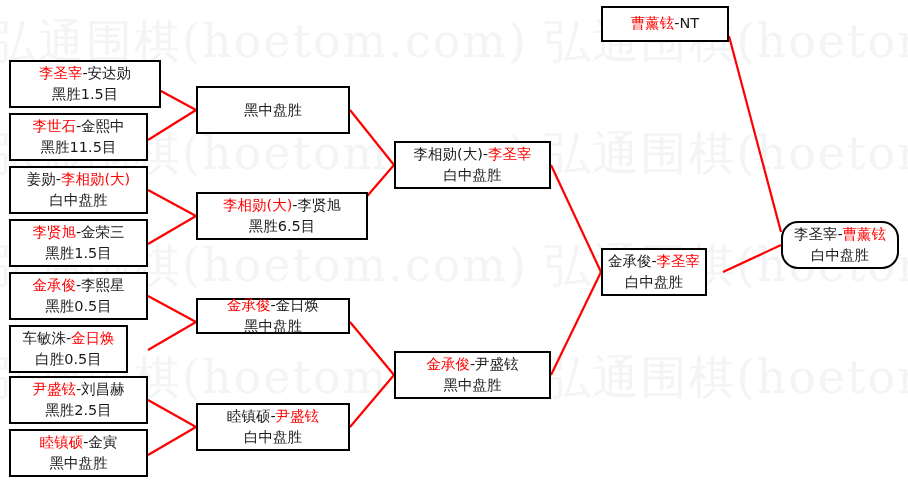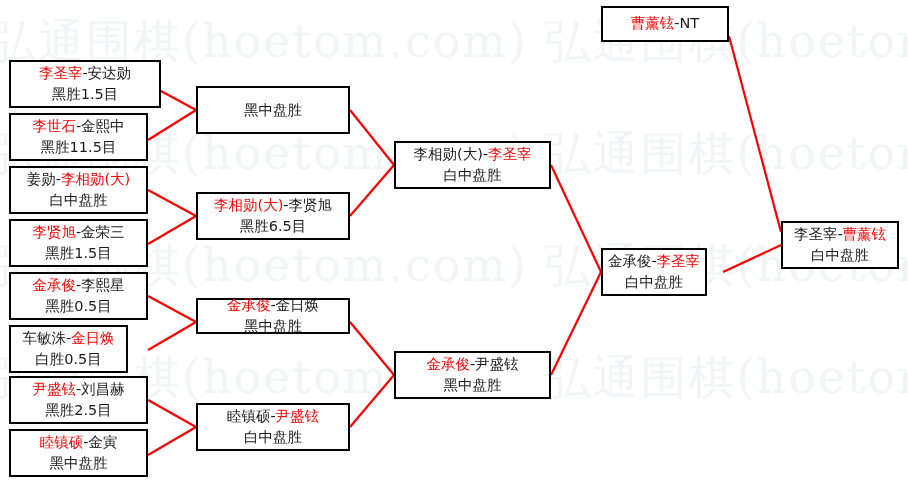--- a/index.html
+++ b/index.html
@@ -147,21 +147,21 @@
     <div class="result">黑胜2.5目</div>
   </div>
   <div class="node" style="left:9px;top:429px;width:139px;height:48px;">
     <div class="match"><span class="win">睦镇硕</span><span class="sep">-</span><span class="lose">金寅</span></div>
     <div class="result">黑中盘胜</div>
   </div>
 
   <div class="node" style="left:196px;top:86px;width:154px;height:48px;">
     <div class="result">黑中盘胜</div>
   </div>
-  <div class="node" style="left:196px;top:192px;width:154px;height:48px;">
+  <div class="node" style="left:196px;top:192px;width:172px;height:48px;">
     <div class="match"><span class="win">李相勋(大)</span><span class="sep">-</span><span class="lose">李贤旭</span></div>
     <div class="result">黑胜6.5目</div>
   </div>
   <div class="node" style="left:196px;top:298px;width:154px;height:33px;">
     <div class="match"><span class="win">金承俊</span><span class="sep">-</span><span class="lose">金日焕</span></div>
     <div class="result">黑中盘胜</div>
   </div>
   <div class="node" style="left:196px;top:403px;width:154px;height:48px;">
     <div class="match"><span class="lose">睦镇硕</span><span class="sep">-</span><span class="win">尹盛铉</span></div>
     <div class="result">白中盘胜</div>
@@ -178,18 +178,18 @@
 
   <div class="node" style="left:601px;top:248px;width:106px;height:48px;">
     <div class="match"><span class="lose">金承俊</span><span class="sep">-</span><span class="win">李圣宰</span></div>
     <div class="result">白中盘胜</div>
   </div>
 
   <div class="node single" style="left:601px;top:6px;width:128px;height:32px;">
     <div class="match"><span class="win">曹薰铉</span><span class="sep">-</span><span class="lose">NT</span></div>
   </div>
 
-  <div class="node" style="left:781px;top:221px;width:118px;height:48px;">
+  <div class="node" style="left:781px;top:221px;width:118px;height:48px;border-radius:17px;">
     <div class="match"><span class="lose">李圣宰</span><span class="sep">-</span><span class="win">曹薰铉</span></div>
     <div class="result">白中盘胜</div>
   </div>
 
 </div>
 
 </body></html>

